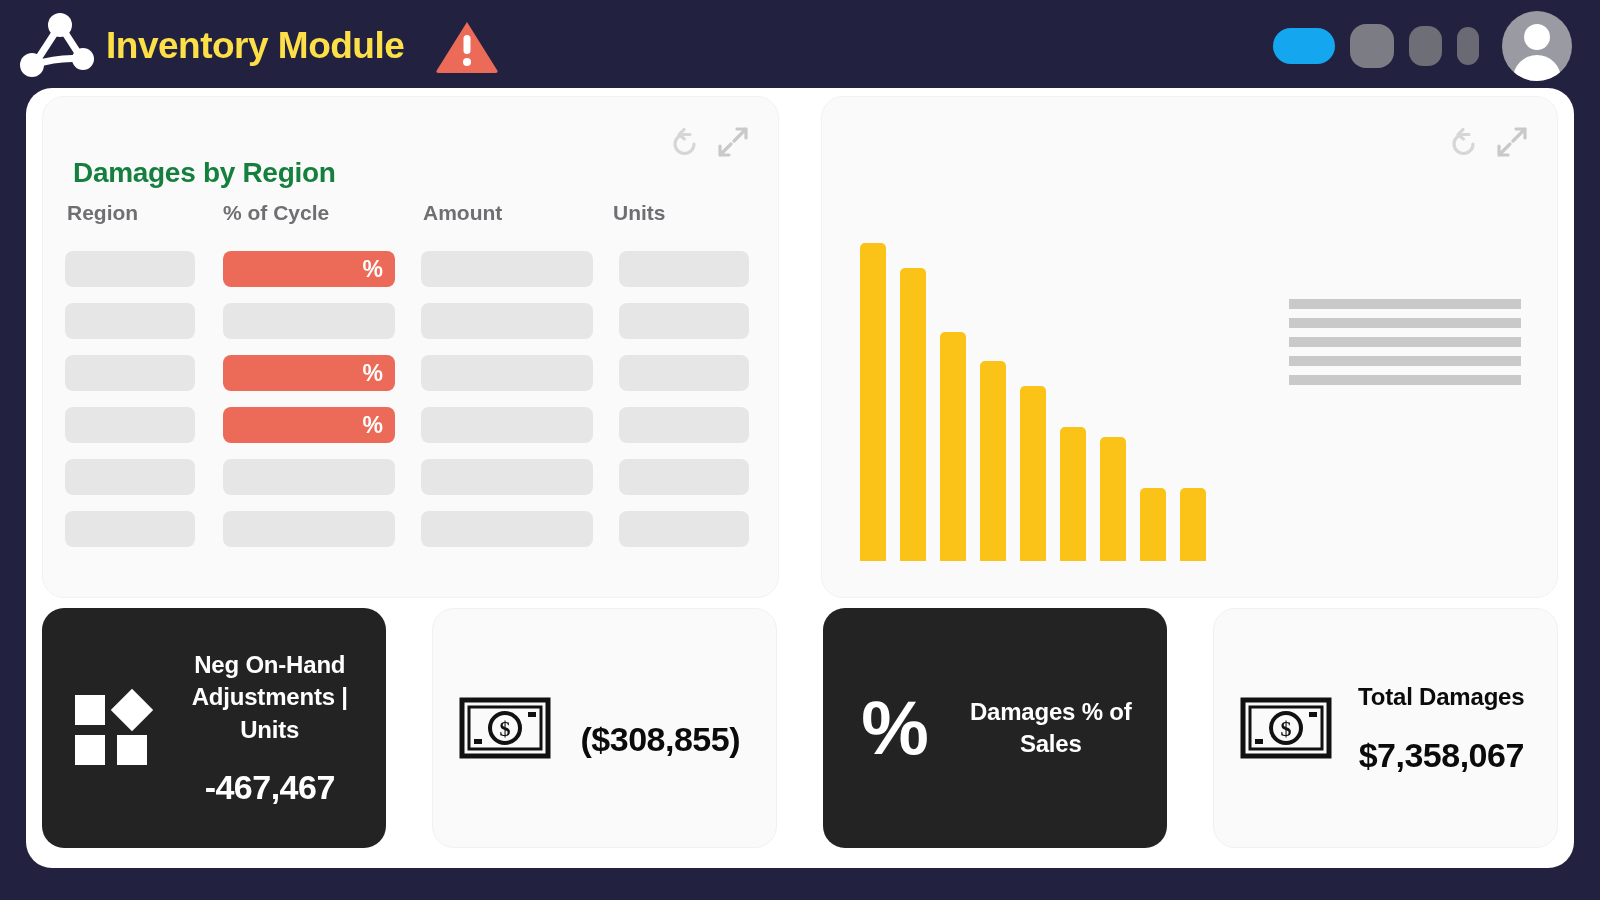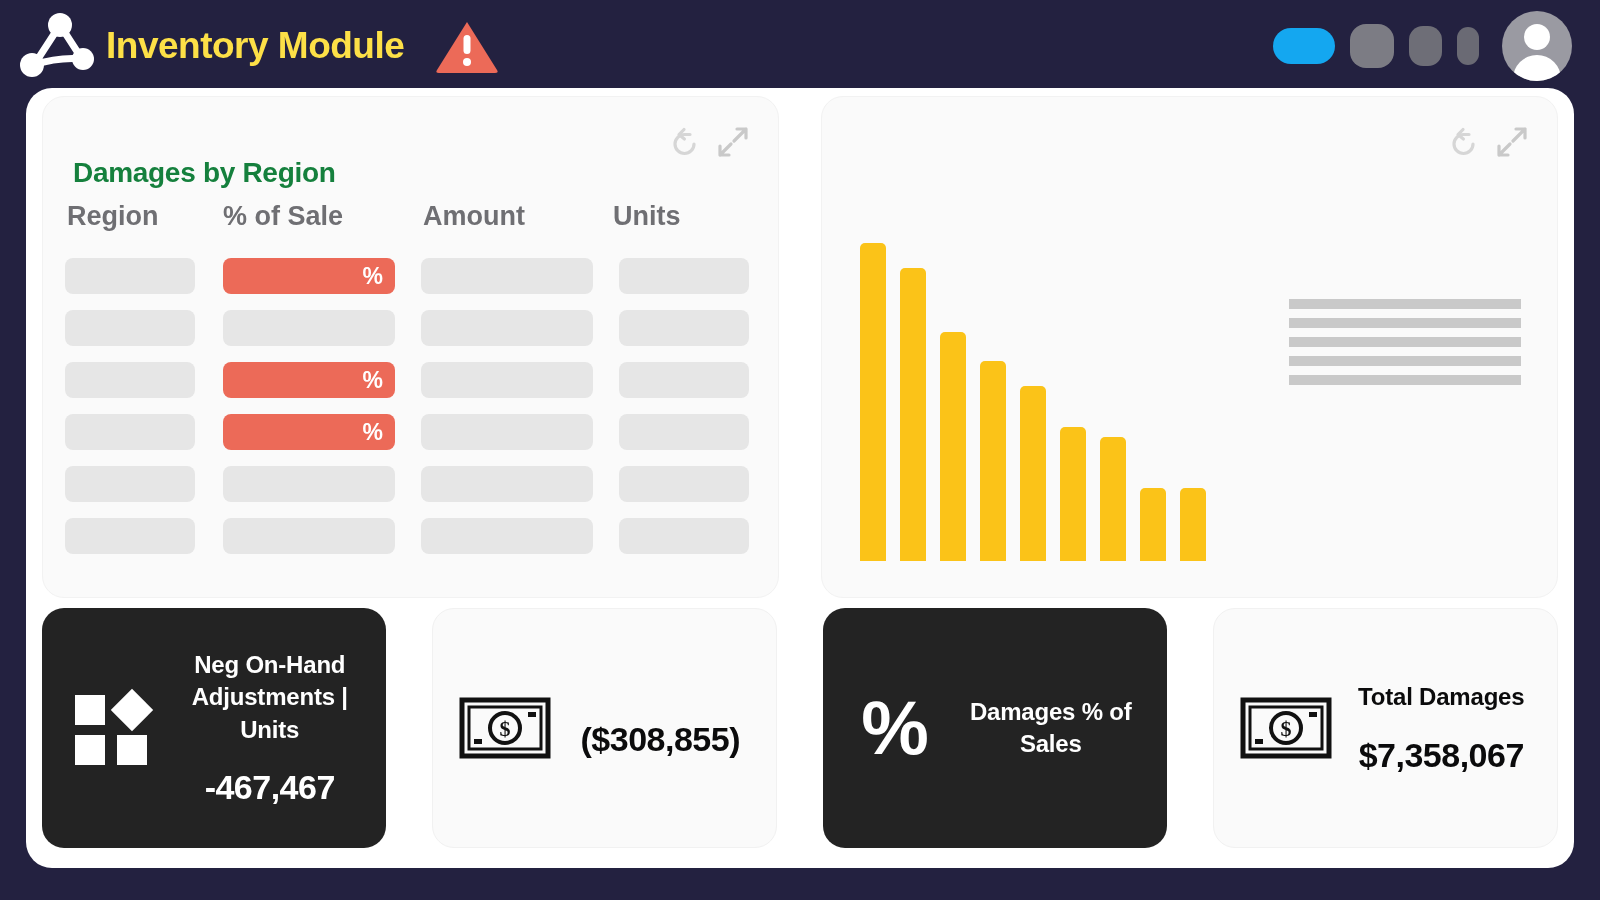--- a/index.html
+++ b/index.html
@@ -153,21 +153,21 @@
     position: absolute;
     left: 22px;
     top: 104px;
     right: 22px;
   }
   .tbl-head {
     display: flex;
     padding-bottom: 18px;
   }
   .tbl-head .th {
-    font-size: 27px;
+    font-size: 21px;
     font-weight: bold;
     color: #6f6f73;
   }
   .th-region { width: 158px; padding-left: 2px; }
   .th-pct    { width: 190px; }
   .th-amount { width: 190px; padding-left: 10px; }
   .th-units  { width: 150px; padding-left: 10px; }
 
   .tbl-row {
     display: flex;
@@ -340,21 +340,21 @@
           </svg>
           <svg width="36" height="36" viewBox="0 0 36 36">
             <path d="M32 4 L20 16 M32 4 L23 4 M32 4 L32 13" stroke="#c9c9c9" stroke-width="3.2" fill="none" stroke-linecap="round" stroke-linejoin="round"></path>
             <path d="M6 30 L17 19 M6 30 L15 30 M6 30 L6 21" stroke="#c9c9c9" stroke-width="3.2" fill="none" stroke-linecap="round" stroke-linejoin="round"></path>
           </svg>
         </div>
 
         <div class="tbl">
           <div class="tbl-head">
             <div class="th th-region">Region</div>
-            <div class="th th-pct">% of Sale</div>
+            <div class="th th-pct">% of Cycle</div>
             <div class="th th-amount">Amount</div>
             <div class="th th-units">Units</div>
           </div>
 
           <div class="tbl-row">
             <div class="cell c-region"></div>
             <div class="cell c-pct flag">%</div>
             <div class="cell c-amount"></div>
             <div class="cell c-units"></div>
           </div>

